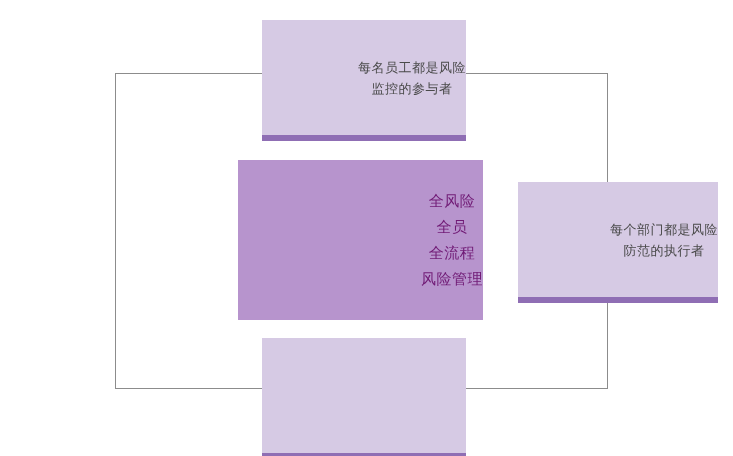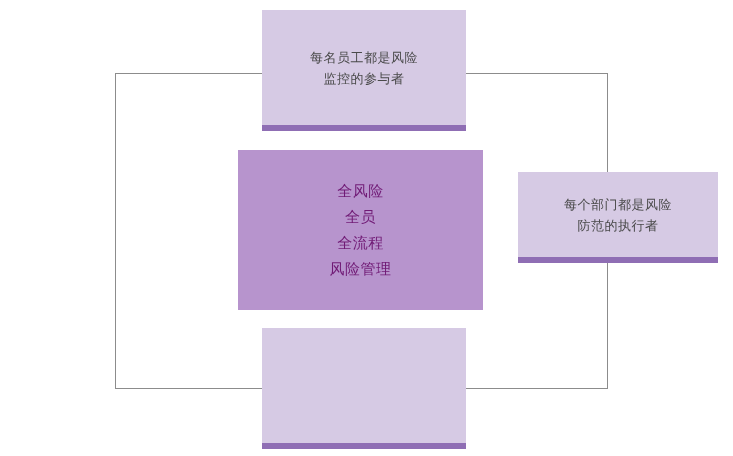--- a/index.html
+++ b/index.html
@@ -27,22 +27,23 @@
   }
   .connector.h { height: 1px; }
   .connector.v { width: 1px; }
 
   
   .node {
     position: absolute;
     box-sizing: border-box;
     display: flex;
     align-items: center;
-    justify-content: center;
+    justify-content: flex-end;
     text-align: center;
+    margin-top: 10px;
   }
   .node .node-text {
     font-size: 13px;
     line-height: 21px;
     color: #4a4a4a;
     letter-spacing: 0.5px;
     white-space: pre-line;
     padding-bottom: 6px;
   }
 
@@ -66,21 +67,21 @@
   .node.center .node-text {
     font-size: 15px;
     line-height: 26px;
     color: #701a75;
     padding-bottom: 0;
   }
 
   
   #node-top    { left: 262px; top: 10px;  width: 204px; height: 121px; }
   #node-left   { left: 15px;  top: 172px; width: 198px; height: 121px; }
-  #node-right  { left: 518px; top: 172px; width: 200px; height: 91px; }
+  #node-right  { left: 518px; top: 172px; width: 200px; height: 121px; }
   #node-bottom { left: 262px; top: 328px; width: 204px; height: 121px; }
   #node-center { left: 238px; top: 150px; width: 245px; height: 160px; }
 
   
   #conn-top    { left: 115px; top: 73px;  width: 493px; }
   #conn-bottom { left: 115px; top: 388px; width: 493px; }
   #conn-left   { left: 115px; top: 73px;  height: 316px; }
   #conn-right  { left: 607px; top: 73px;  height: 316px; }
 </style>
 </head>

